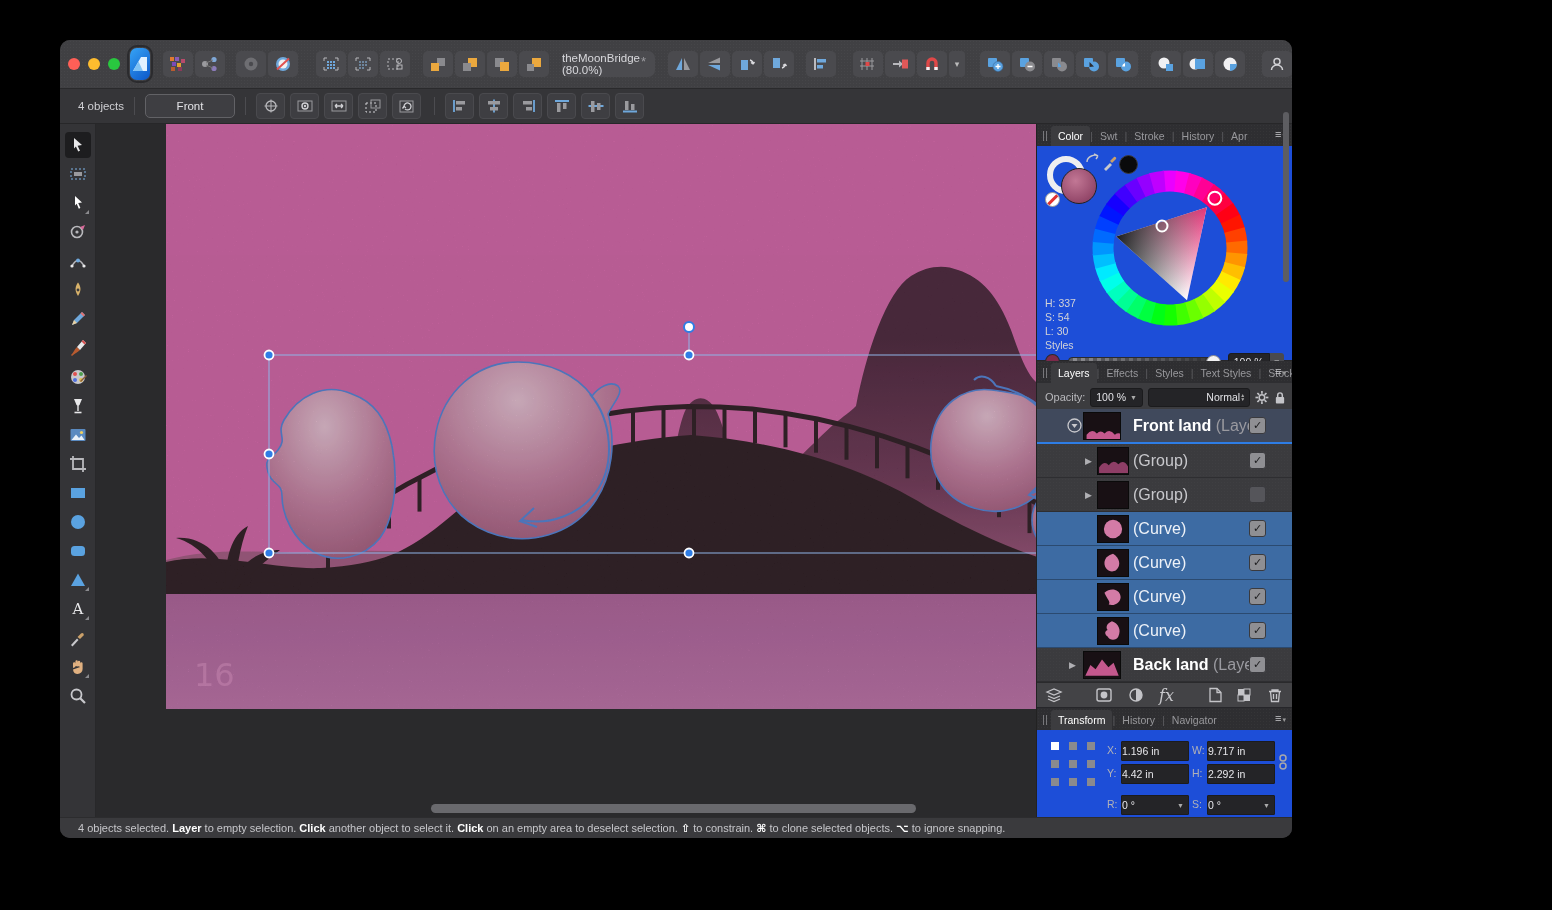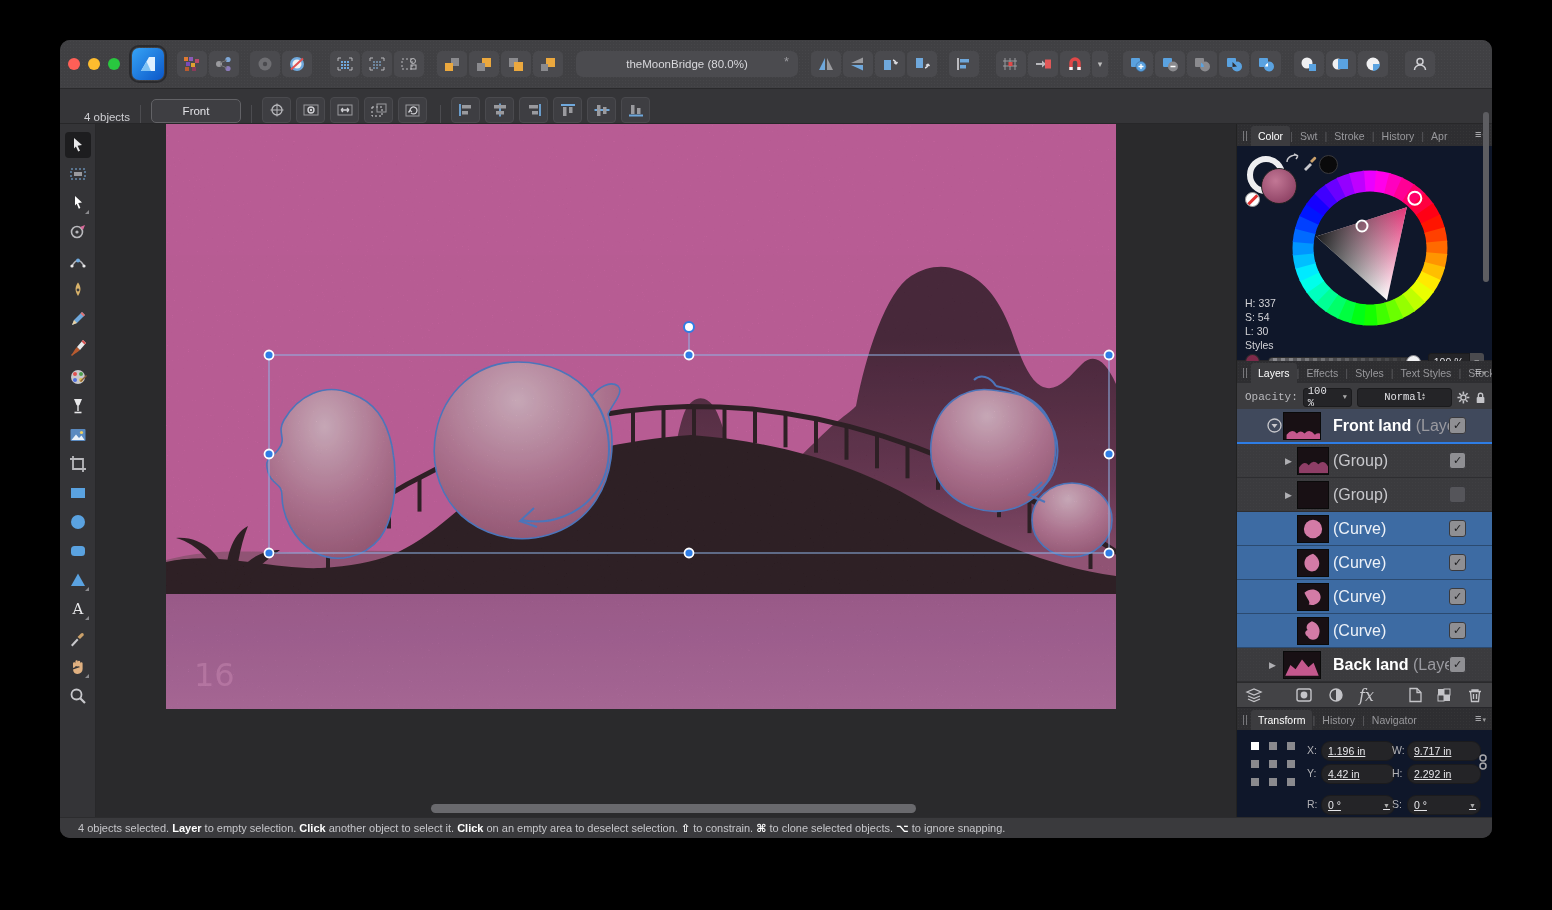--- a/index.html
+++ b/index.html
@@ -1,18 +1,18 @@
 <!DOCTYPE html>
 <html><head>
 <meta charset="utf-8">
 <style>
   html,body{margin:0;padding:0;background:#000;}
   #stage{position:relative;width:1552px;height:910px;background:#000;overflow:hidden;
     font-family:"Liberation Sans","DejaVu Sans",sans-serif;-webkit-font-smoothing:antialiased;}
-  #appwin{position:absolute;left:60px;top:40px;width:1432px;height:798px;background:#39393c;
+  #appwin{position:absolute;left:60px;top:40px;width:1232px;height:798px;background:#39393c;
     border-radius:10px;overflow:hidden;display:flex;flex-direction:column;box-shadow:0 20px 60px rgba(0,0,0,.8);}
   
   #toolbar{height:48px;flex:0 0 48px;background:#404043;
     background-image:radial-gradient(rgba(255,255,255,.03) 1px,transparent 1px);background-size:3px 3px;
     border-bottom:1px solid #2a2a2c;display:flex;align-items:center;padding-left:8px;}
   .lights{display:flex;gap:8px;align-items:center;width:54px;}
   .light{width:12px;height:12px;border-radius:50%;}
   .l-red{background:#ff5f57;} .l-yellow{background:#febc2e;} .l-green{background:#29c73f;}
   .appbtn{width:32px;height:32px;border-radius:7px;margin-left:10px;background:linear-gradient(135deg,#36a3f5,#0b57c9);
     display:flex;align-items:center;justify-content:center;outline:2px solid #2b2b2e;outline-offset:1px;}
@@ -20,39 +20,39 @@
   .tbtn{width:30px;height:26px;background:#4a4a4e;border-radius:5px;display:flex;align-items:center;justify-content:center;}
   .tbtn svg{display:block;}
   .tb-caret{width:16px;height:26px;background:#4a4a4e;border-radius:4px;color:#bbb;font-size:9px;
     display:flex;align-items:center;justify-content:center;}
   #doc-title{margin-left:13px;width:222px;height:26px;background:#4b4b4f;border-radius:7px;display:flex;
     align-items:center;justify-content:center;position:relative;}
   #doc-title .t{color:#d8d8dc;font-size:11.5px;}
   #doc-title .star{position:absolute;right:9px;color:#9a9a9e;font-size:13px;top:3px;}
   
   #contextbar{height:34px;flex:0 0 34px;background:#353538;border-bottom:1px solid #272729;
-    display:flex;align-items:flex-end;padding-left:24px;color:#cfcfd3;font-size:11.5px;}
+    display:flex;align-items:center;padding-left:18px;color:#cfcfd3;font-size:11.5px;}
   .sep{width:1px;height:18px;background:#4c4c50;margin:0 10px;}
   #group-btn{min-width:64px;height:22px;border:1px solid #626266;border-radius:5px;background:#3e3e42;
     color:#e2e2e6;font-size:11.5px;display:flex;align-items:center;justify-content:center;padding:0 12px;}
   .cbtn{width:27px;height:24px;background:#3e3e42;border:1px solid #4a4a4e;border-radius:4px;margin-right:3px;
     display:flex;align-items:center;justify-content:center;}
   
   #main{flex:1;display:flex;min-height:0;}
   #toolstrip{width:35px;flex:0 0 35px;background:#343437;border-right:1px solid #28282a;
     display:flex;flex-direction:column;align-items:center;padding-top:8px;}
   .tool{width:26px;height:26px;margin-bottom:3px;border-radius:4px;display:flex;align-items:center;justify-content:center;position:relative;}
   .tool.selected{background:#1d1d1f;}
   .tool .fly{position:absolute;right:2px;bottom:2px;width:0;height:0;border-left:4px solid transparent;border-bottom:4px solid #8a8a8e;}
   #canvasarea{flex:1;background:#2a2a2c;position:relative;overflow:hidden;}
   #document{position:absolute;left:70px;top:0;width:950px;height:585px;}
   #hscroll{position:absolute;left:0;right:0;bottom:4px;height:9px;}
   #hscroll .thumb{position:absolute;left:335px;width:485px;height:9px;border-radius:4.5px;background:#69696d;}
   
-  #rightpanel{width:255px;flex:0 0 255px;background:#0f172a;border-left:1px solid #222;display:flex;flex-direction:column;font-size:11px;color:#cfcfd3;}
+  #rightpanel{width:255px;flex:0 0 255px;background:#1d4ed8;border-left:1px solid #222;display:flex;flex-direction:column;font-size:11px;color:#cfcfd3;}
   .phead{height:22px;background:#2e2e31;display:flex;align-items:flex-end;padding:0 4px 0 4px;position:relative;
     background-image:radial-gradient(rgba(255,255,255,.03) 1px,transparent 1px);background-size:3px 3px;}
   .grip{display:flex;gap:2px;margin:0 4px 5px 2px;}
   .grip i{width:1px;height:10px;background:#77777b;display:block;}
   .ptab{font-size:10.5px;color:#98989c;padding:4px 7px 4px;white-space:nowrap;}
   .ptab.active{background:#3c3c3f;color:#fff;border-radius:3px 3px 0 0;}
   .ptabsep{color:#5a5a5e;padding:4px 0;}
   .pmenu{position:absolute;right:6px;top:4px;color:#c8c8cc;font-size:11px;}
   .pmenu:after{content:"▾";font-size:7px;color:#999;margin-left:1px;}
   
@@ -73,47 +73,47 @@
   #opcaret{width:16px;height:19px;background:#4a4a4e;border-radius:0 3px 3px 0;color:#ccc;font-size:8px;display:flex;align-items:center;justify-content:center;}
   #swatchwidget{position:absolute;left:8px;top:6px;width:100px;height:58px;}
   #strokering{position:absolute;left:2px;top:4px;width:26px;height:26px;border-radius:50%;border:6px solid #eeeef0;}
   #fillcirc{position:absolute;left:16px;top:16px;width:34px;height:34px;border-radius:50%;border:1px solid #222;
     background:radial-gradient(circle at 40% 35%,#c27795,#94486a 70%,#7d3a58);}
   #noneswatch{position:absolute;left:0px;top:40px;width:13px;height:13px;border-radius:50%;background:#fff;overflow:hidden;border:1px solid #999;}
   #noneswatch:after{content:"";position:absolute;left:-2px;top:5px;width:18px;height:2.5px;background:#e03030;transform:rotate(-45deg);}
   #eyedrop{position:absolute;left:56px;top:2px;}
   #secondary{position:absolute;left:74px;top:3px;width:17px;height:17px;border-radius:50%;background:#0a0a0b;border:1px solid #3a3a3d;}
   
-  #layers-opacity{height:24px;display:flex;align-items:center;padding:2px 6px 0 8px;gap:5px;background:#3c3c3f;font-family:Liberation Mono, monospace;}
+  #layers-opacity{height:24px;display:flex;align-items:center;padding:2px 6px 0 8px;gap:5px;background:#3c3c3f;}
   .fieldbox{background:#242427;border:1px solid #1b1b1d;border-radius:3px;height:17px;display:flex;align-items:center;
     justify-content:center;color:#e2e2e6;font-size:10.5px;padding:0 4px;}
   .fieldcaret{color:#aaa;font-size:7px;margin-left:4px;}
-  #blendbox{width:100px;justify-content:center;}
+  #blendbox{width:100px;justify-content:flex-end;}
   .stepper{display:flex;flex-direction:column;font-size:5px;color:#aaa;line-height:4px;}
   #layers-list{flex:1;position:relative;overflow:hidden;background:#39393c;}
   .lrow{position:relative;height:33px;border-bottom:1px solid #2e2e31;display:flex;align-items:center;background:#3b3b3e;
     background-image:radial-gradient(rgba(255,255,255,.02) 1px,transparent 1px);background-size:3px 3px;}
   .lrow.row-active{background:#40495c;border-bottom:2px solid #2e7de5;}
   .lrow.row-blue{background:#3d6ba3;border-bottom:1px solid #2b4a70;}
   .lrow .disc{position:absolute;color:#b8b8bc;font-size:8px;}
   .lrow .thumb{position:absolute;border:1px solid #0a0a0a;background:#181014;}
   .lrow .lname{position:absolute;left:96px;color:#c8c8cc;font-size:16px;white-space:nowrap;}
   .lrow .lname b{color:#fff;font-weight:bold;}
   .lrow .lname .suf{color:#9a9aa0;}
   .lrow.row-blue .lname{color:#eef2f8;}
   .cb{position:absolute;left:212px;width:15px;height:15px;border-radius:3px;background:#55555a;border:1px solid #3a3a3e;}
   .cb.checked{background:#8f8f93;color:#1c1c1e;font-size:11px;font-weight:bold;display:flex;align-items:center;justify-content:center;}
   #layers-scroll{position:absolute;right:3px;top:72px;width:6px;height:170px;border-radius:3px;background:#5d5d61;}
   #layers-footer{height:24px;flex:0 0 24px;background:#434346;border-top:1px solid #2a2a2c;display:flex;align-items:center;padding:0 8px;gap:14px;color:#c4c4c8;}
   #layers-footer .sp{flex:1;}
   
   #transform-content{position:relative;height:100px;flex:1;}
   .tf-label{position:absolute;color:#b2b2b6;font-size:10.5px;}
-  .tf-box{position:absolute;width:66px;height:18px;background:#242427;border:1px solid #1b1b1d;border-radius:9px;
-    color:#e6e6ea;font-size:10.5px;display:flex;align-items:center;padding-left:6px;text-decoration:underline;}
+  .tf-box{position:absolute;width:66px;height:18px;background:#242427;border:1px solid #1b1b1d;border-radius:1px;
+    color:#e6e6ea;font-size:10.5px;display:flex;align-items:center;}
   .tf-box .fieldcaret{margin-left:auto;margin-right:4px;}
   #anchor{position:absolute;left:14px;top:12px;width:44px;height:44px;}
   #anchor i{position:absolute;width:8px;height:8px;background:#8a8a8e;}
   #anchor i.sel{background:#ffffff;}
   
   #statusbar{height:20px;flex:0 0 20px;background:#3a3a3d;border-top:1px solid #2c2c2e;display:flex;align-items:center;
     padding-left:18px;color:#c6c6ca;font-size:11px;}
   #statusbar b{color:#fff;}
 </style>
 </head>

